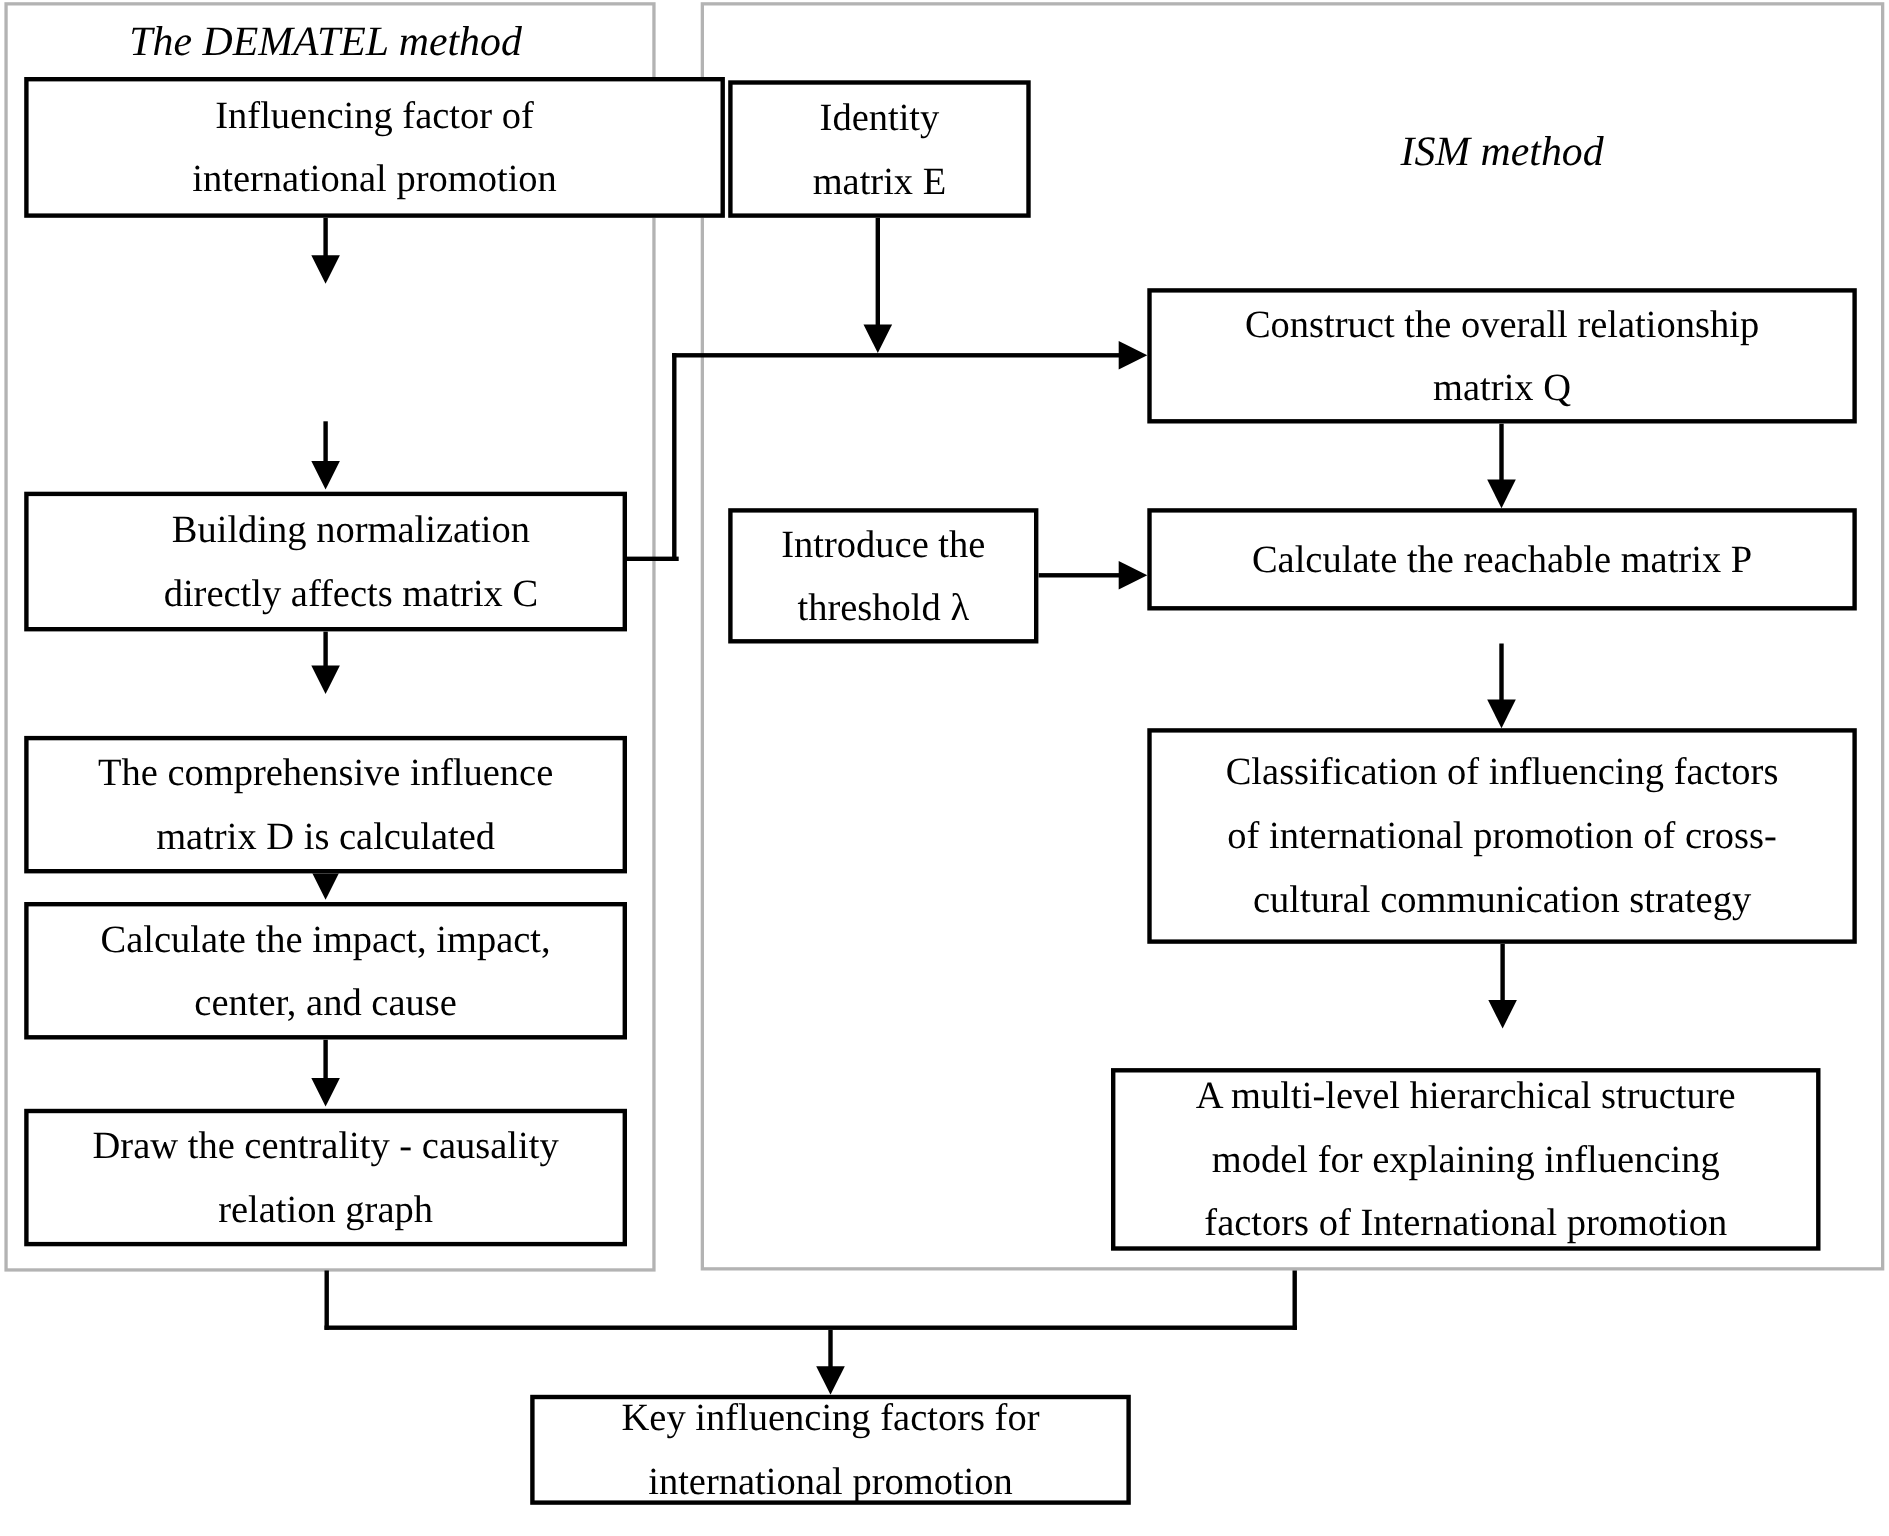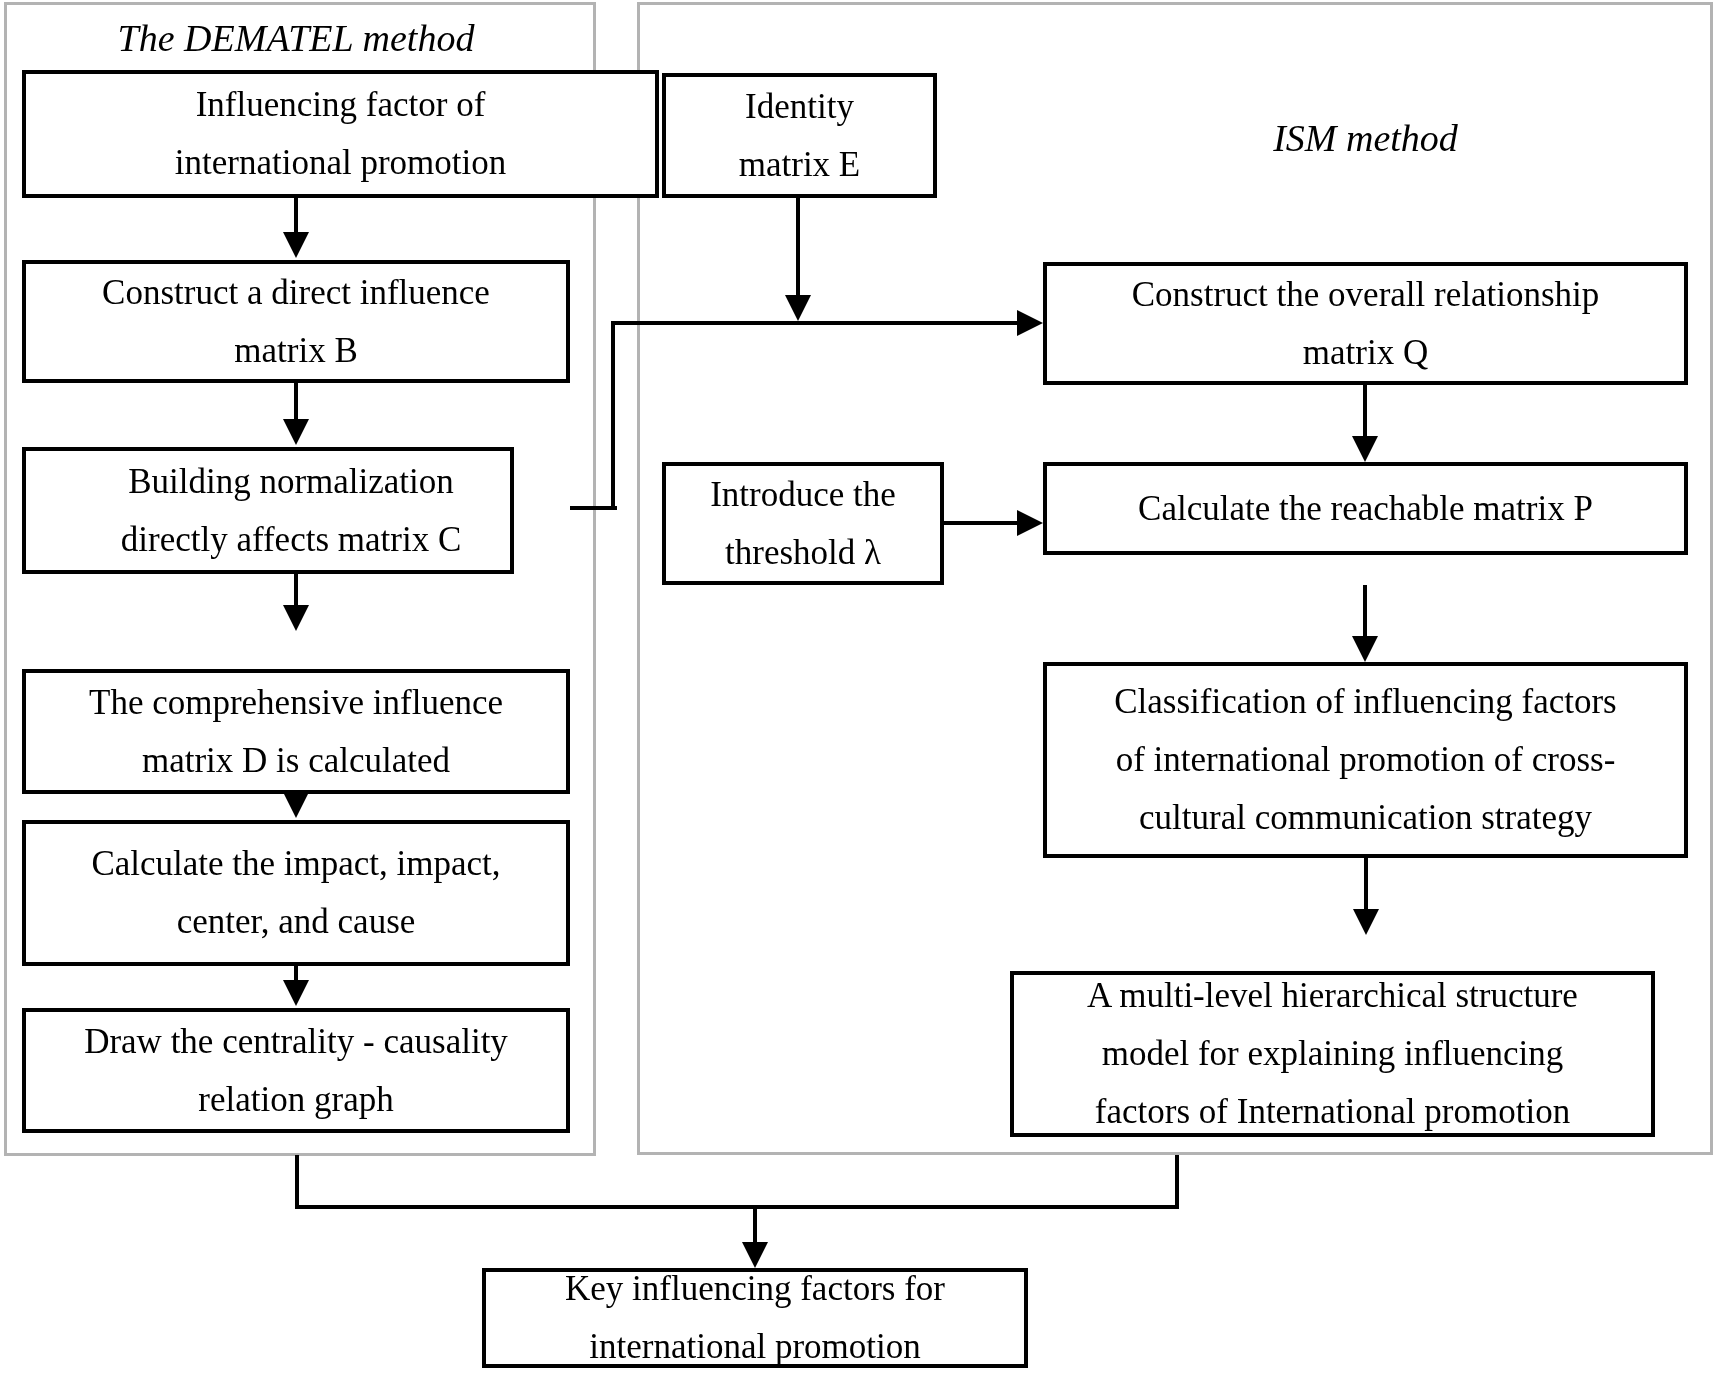--- a/index.html
+++ b/index.html
@@ -61,27 +61,25 @@
 <div class="canvas">
 
   <div class="container" style="left:4px; top:2px; width:592px; height:1154px;"></div>
   <div class="container" style="left:637px; top:2px; width:1076px; height:1153px;"></div>
 
   <div class="container-title" style="left:22px; top:12px; width:548px; height:52px;">The DEMATEL method</div>
   <div class="container-title" style="left:1043px; top:112px; width:645px; height:52px;">ISM method</div>
 
   <div class="node" style="left:22px; top:70px; width:637px; height:128px;">Influencing factor of
 international promotion</div>
-  <div class="node" style="left:22px; top:260px; width:548px; height:123px;">Construct a direct influence
-matrix B</div>
-  <div class="node" style="left:22px; top:447px; width:492px; height:127px;padding-left:46px;">Building normalization
+  <div class="node" style="left:22px; top:447px; width:548px; height:127px;padding-left:46px;">Building normalization
 directly affects matrix C</div>
   <div class="node" style="left:22px; top:633px; width:548px; height:125px;margin-top:36px;">The comprehensive influence
 matrix D is calculated</div>
-  <div class="node" style="left:22px; top:820px; width:548px; height:146px;">Calculate the impact, impact,
+  <div class="node" style="left:22px; top:820px; width:548px; height:125px;">Calculate the impact, impact,
 center, and cause</div>
   <div class="node" style="left:22px; top:1008px; width:548px; height:125px;">Draw the centrality - causality
 relation graph</div>
 
   <div class="node" style="left:662px; top:73px; width:275px; height:125px;">Identity
 matrix E</div>
   <div class="node" style="left:662px; top:462px; width:282px; height:123px;">Introduce the
 threshold λ</div>
 
   <div class="node" style="left:1043px; top:262px; width:645px; height:123px;">Construct the overall relationship

